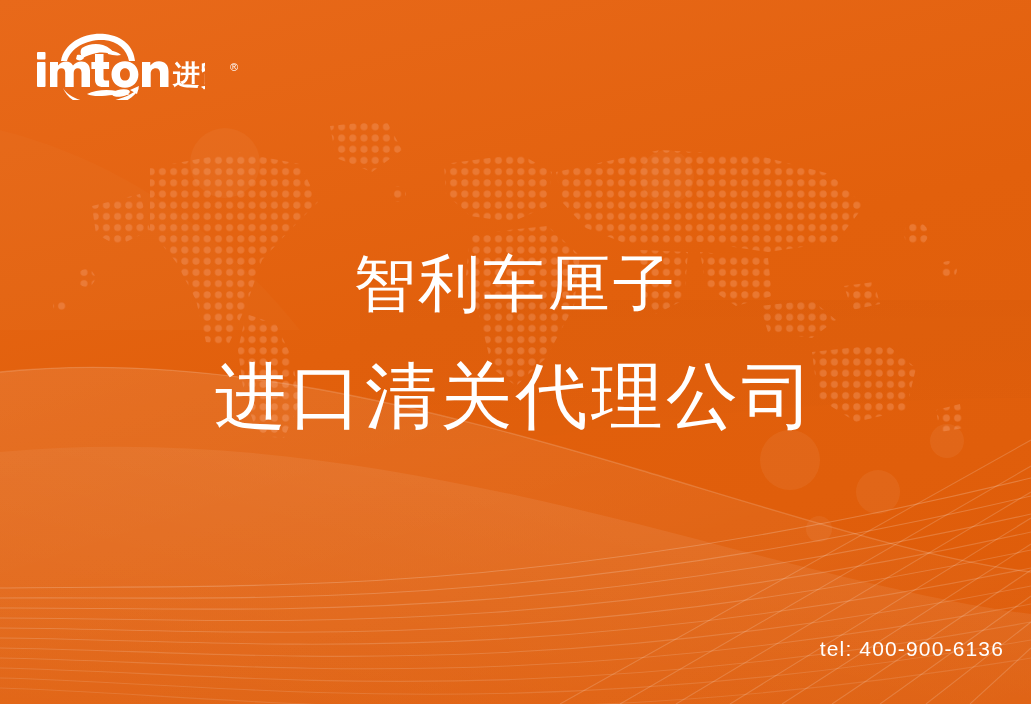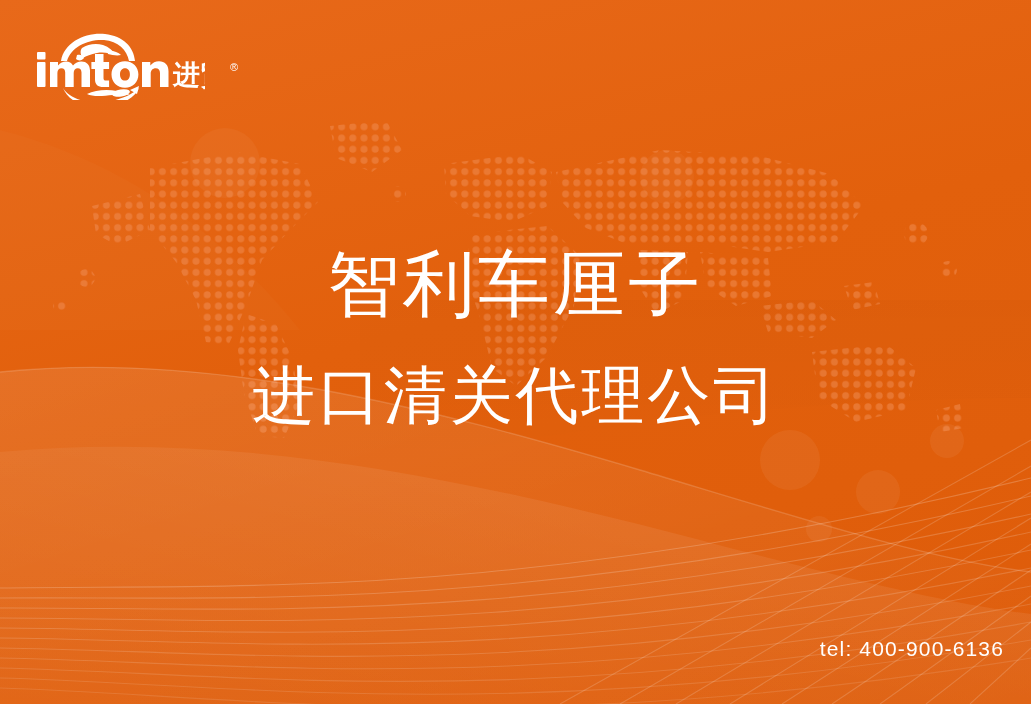--- a/index.html
+++ b/index.html
@@ -108,25 +108,25 @@
     color: #ffffff;
   }
   .headline .line {
     display: block;
     font-family: "DejaVu Sans", "Liberation Sans", sans-serif;
     font-weight: 400;
     letter-spacing: 0.045em;
     white-space: nowrap;
   }
   .headline .line-1 {
+    font-size: 62px;
+    line-height: 112px;
+  }
+  .headline .line-2 {
     font-size: 72px;
-    line-height: 112px;
-  }
-  .headline .line-2 {
-    font-size: 63px;
     line-height: 112px;
   }
 
   
   .tel {
     position: absolute;
     right: 27px;
     top: 637px;
     color: #ffffff;
     font-size: 21px;

